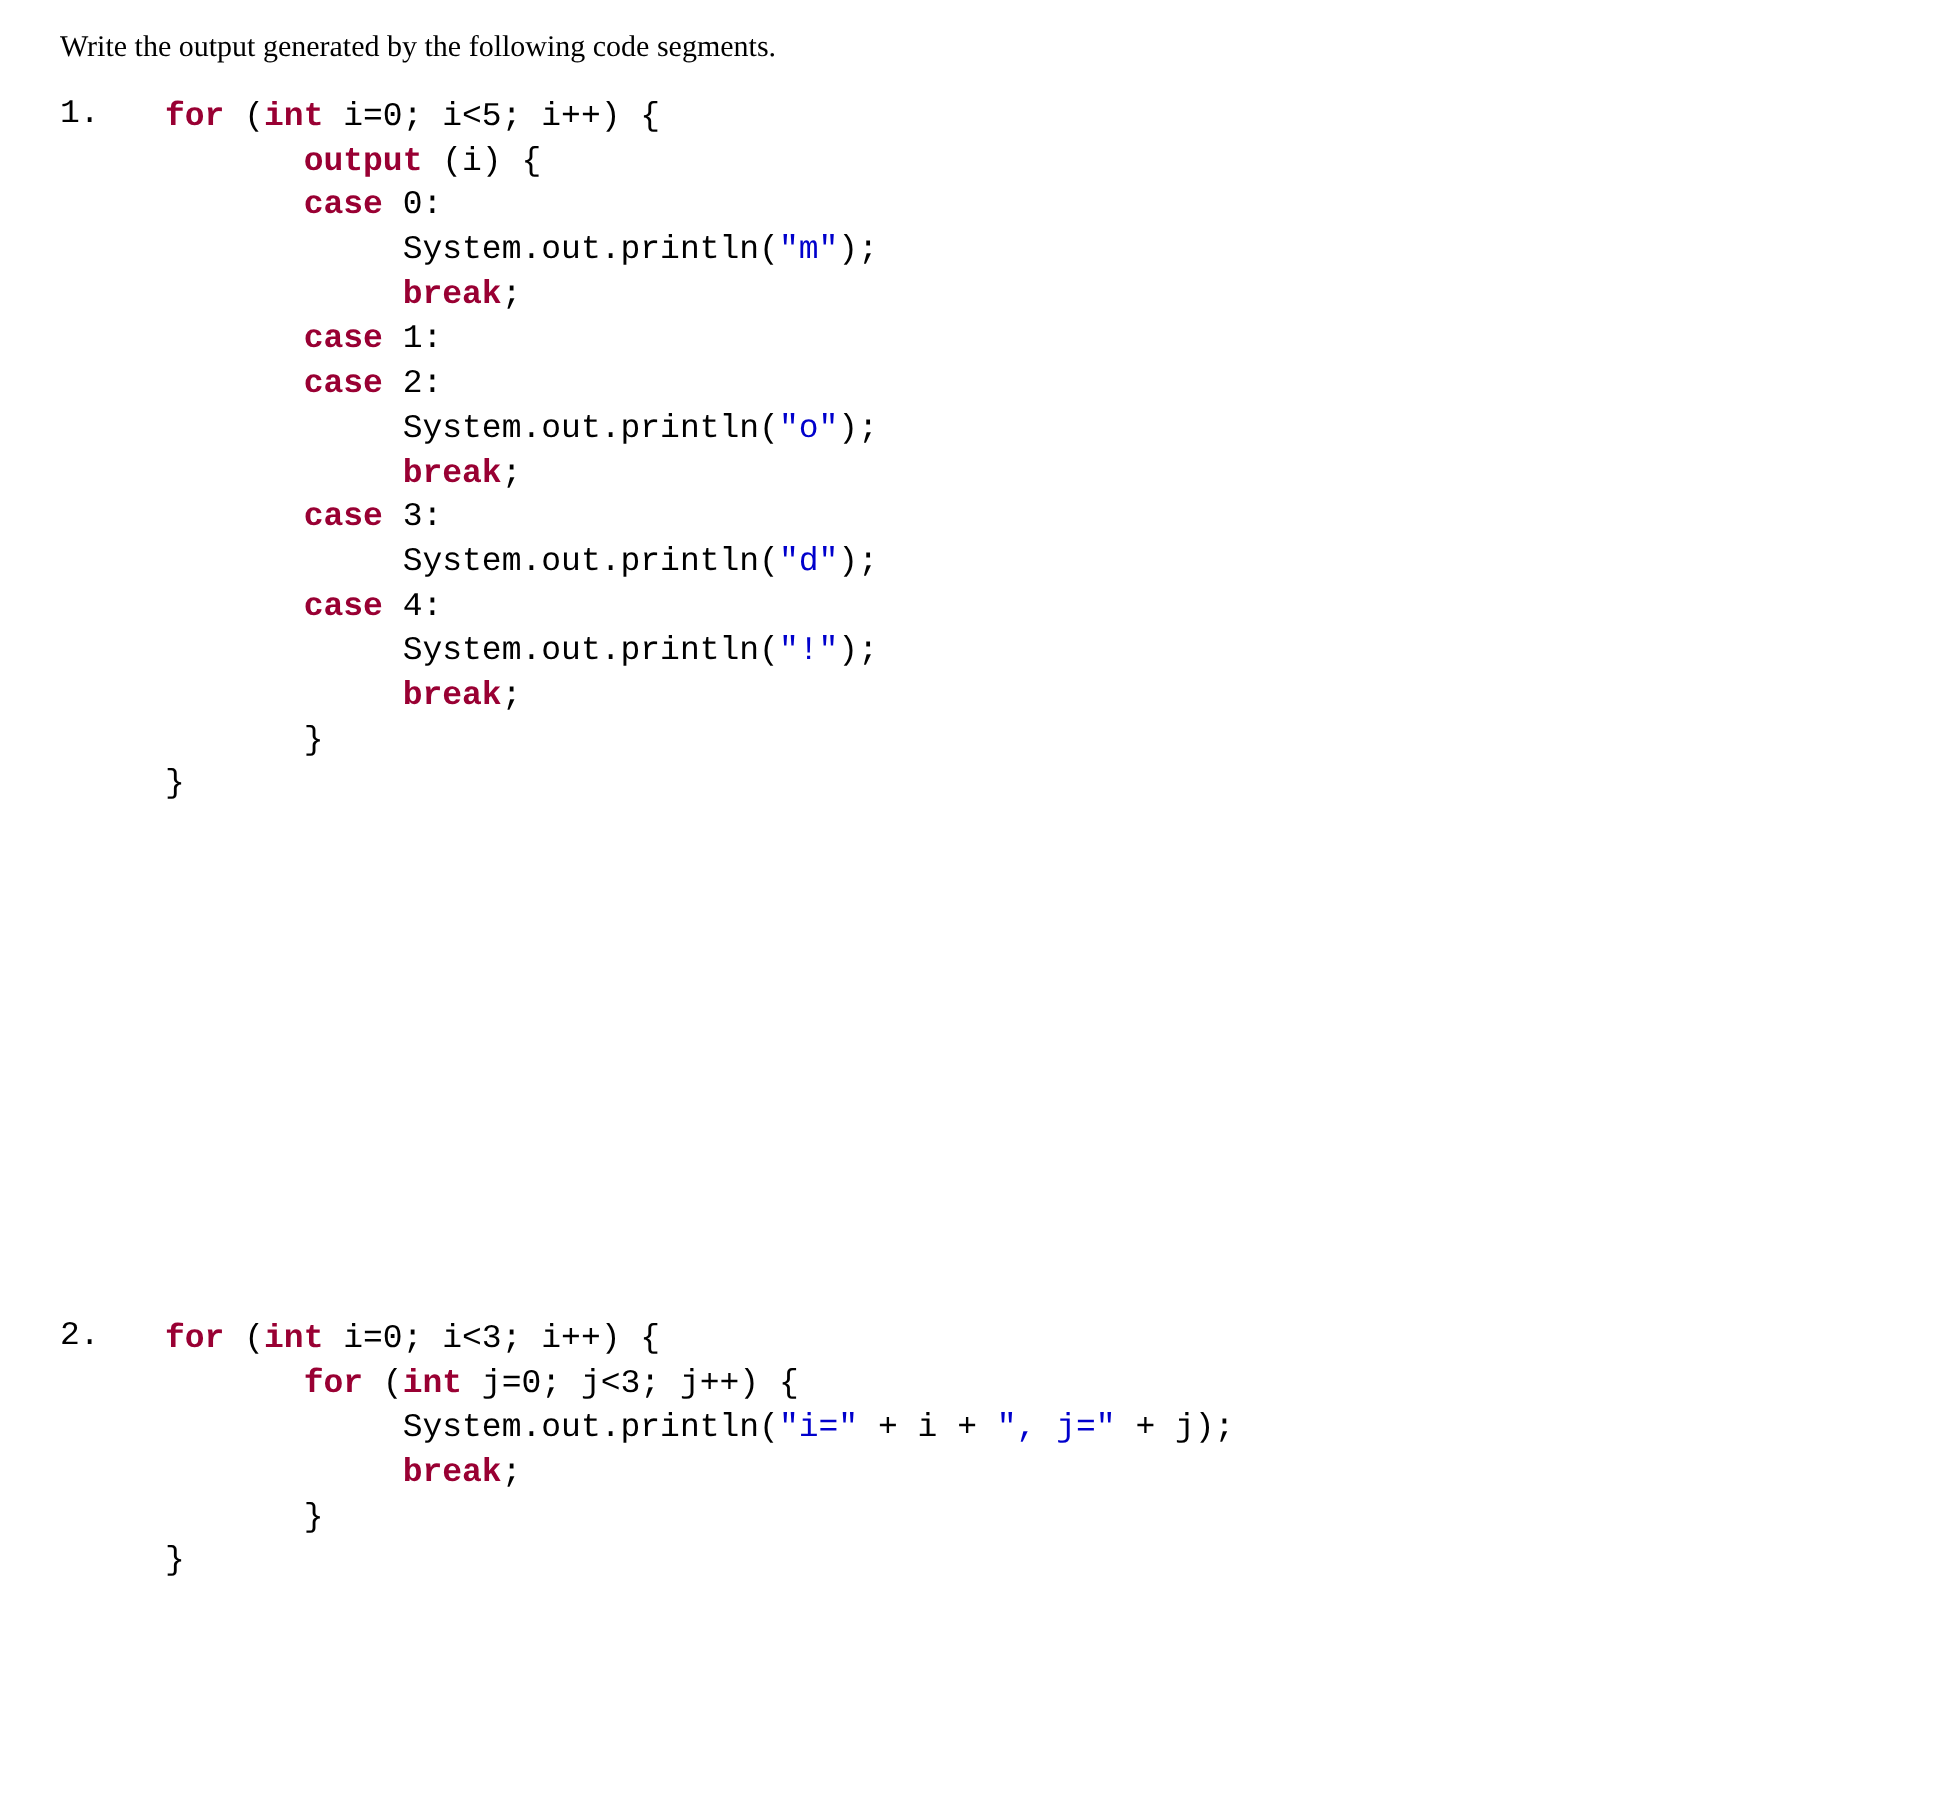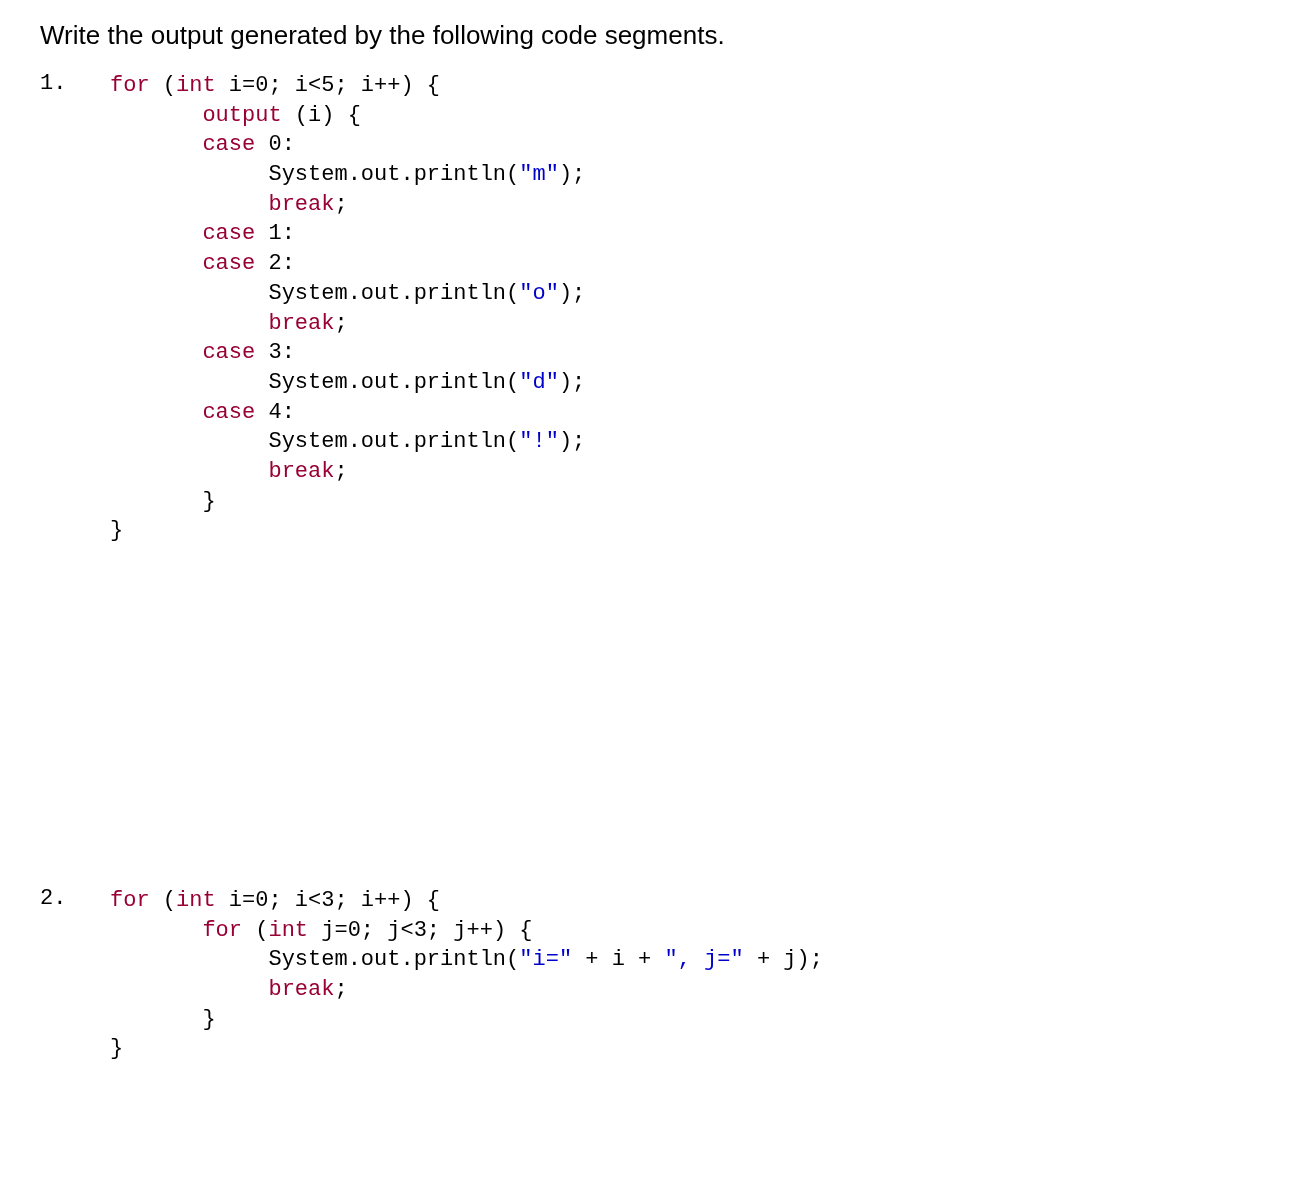--- a/index.html
+++ b/index.html
@@ -4,22 +4,22 @@
   <style>
     body {
       font-family: Georgia, 'Times New Roman', serif;
       background: #ffffff;
       margin: 0;
       padding: 20px 40px;
       width: 1298px;
       box-sizing: border-box;
     }
     .instruction {
-      font-size: 26px;
-      font-family: Liberation Sans, sans-serif;
+      font-size: 20px;
+      font-family: Liberation Serif, serif;
       margin-bottom: 20px;
     }
     .problem {
       display: flex;
       align-items: flex-start;
       margin-bottom: 40px;
     }
     .problem-2 {
       margin-top: 340px;
     }
@@ -30,21 +30,21 @@
       flex-shrink: 0;
     }
     .code-block {
       font-family: 'Courier New', Courier, monospace;
       font-size: 22px;
       line-height: 1.35;
       white-space: pre;
     }
     .kw {
       color: #990033;
-      font-weight: normal;
+      font-weight: bold;
       margin-top: 40px;
     }
     .str {
       color: #0000cc;
     }
     .plain {
       color: #000000;
     }
   </style>
 </head>

